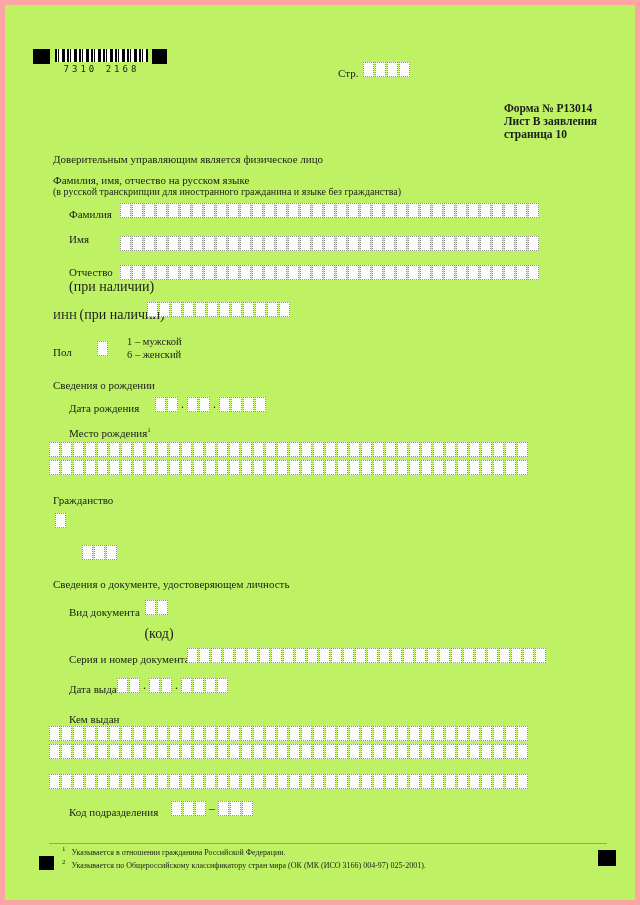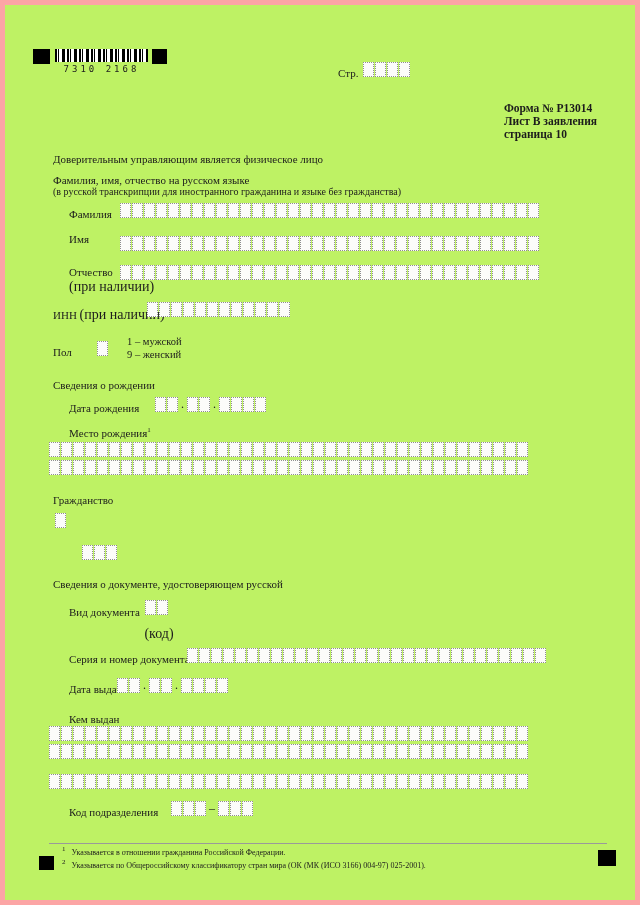--- a/index.html
+++ b/index.html
@@ -221,21 +221,21 @@
       <span class="cell"></span>
       <span class="cell"></span>
     </div>
 
   <div class="abs lbl" style="left:48px;top:341px;">Пол</div>
   <div class="abs cell-row" style="left:92px;top:336px;">
       <span class="cell"></span>
     </div>
   <div class="abs options" style="left:122px;top:331px;">
     <div>1 – мужской</div>
-    <div>9 – женский</div>
+    <div>6 – женский</div>
   </div>
 
   <div class="abs lbl" style="left:48px;top:374px;">Сведения о рождении</div>
 
   <div class="abs lbl" style="left:64px;top:397px;">Дата рождения</div>
   <div class="abs cell-row" style="left:150px;top:392px;">
       <span class="cell"></span>
       <span class="cell"></span>
       <span class="sep">.</span>
       <span class="cell"></span>
@@ -341,21 +341,21 @@
     </div>
 
   <div class="abs cell-row" style="left:64px;top:540px;">
     <span class="cell-row" style="margin-left:13px;">
         <span class="cell"></span>
         <span class="cell"></span>
         <span class="cell"></span>
       </span>
   </div>
 
-  <div class="abs lbl" style="left:48px;top:573px;">Сведения о документе, удостоверяющем русской</div>
+  <div class="abs lbl" style="left:48px;top:573px;">Сведения о документе, удостоверяющем личность</div>
 
   <div class="abs lbl" style="left:64px;top:601px;">Вид документа</div>
   <div class="abs cell-row" style="left:140px;top:595px;">
       <span class="cell"></span>
       <span class="cell"></span>
     </div>
   <div class="abs tiny" style="left:138px;top:621px;width:32px;text-align:center;">(код)</div>
 
   <div class="abs lbl" style="left:64px;top:648px;">Серия и номер документа</div>
   <div class="abs cell-row" style="left:182px;top:643px;">

